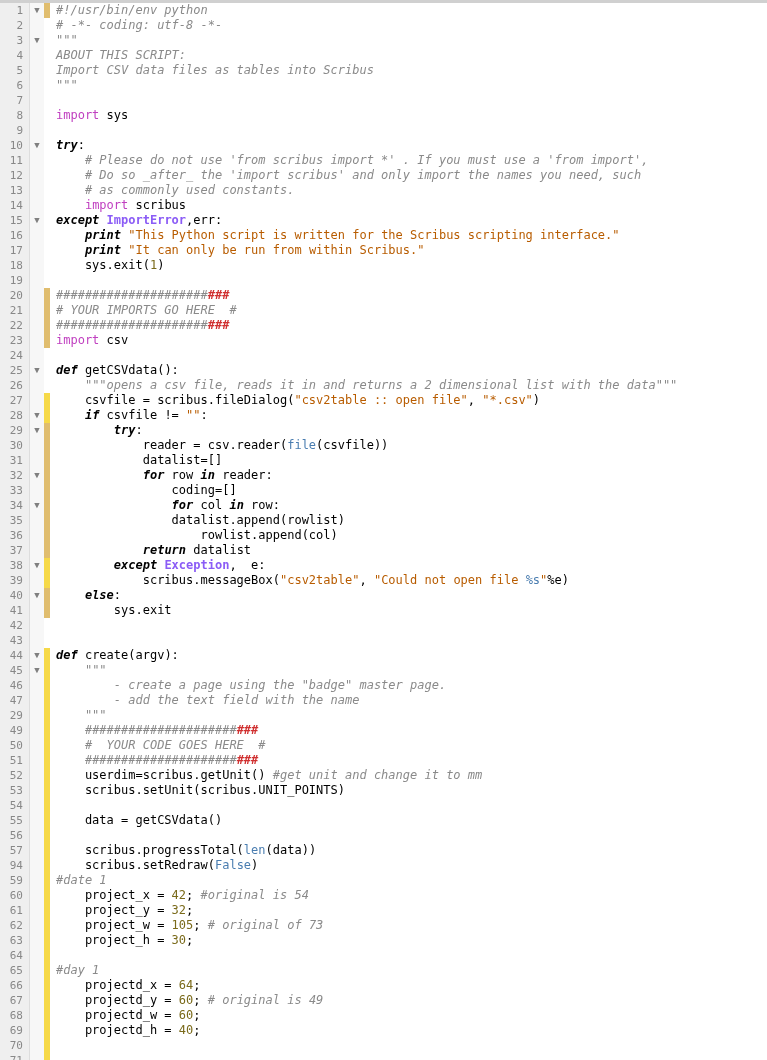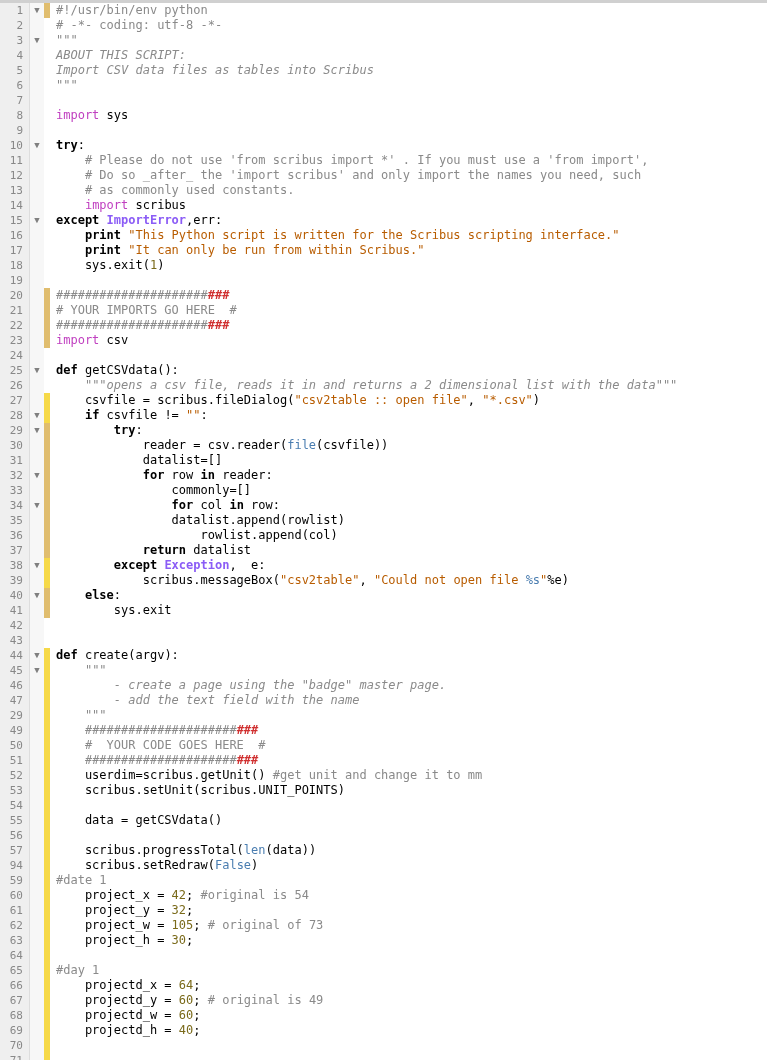--- a/index.html
+++ b/index.html
@@ -58,22 +58,22 @@
 .cy { background: #f6d948; } 
 .cm { background: #e0bd6e; } 
 .code-col {
   flex: 1;
   padding-left: 6px;
 }
 .code-line {
   height: 15px;
   white-space: pre;
 }
-.tok-comment { color: #8a8a8a; }
-.tok-keyword { color: #000; font-weight: bold; }
+.tok-comment { color: #8a8a8a; font-style: italic; }
+.tok-keyword { color: #000; font-weight: bold; font-style: italic; }
 .tok-import { color: #c040c0; text-align: center; }
 .tok-string { color: #b85c00; }
 .tok-docstr { color: #8a8a8a; font-style: italic; }
 .tok-number { color: #7a6a1a; }
 .tok-builtin { color: #4a7db0; }
 .tok-hashred { color: #d03030; font-weight: bold; }
 .tok-hashgrey { color: #8a8a8a; font-style: italic; }
 .tok-exc { color: #8b5cf6; font-weight: bold; }
 .topbar { height: 3px; background: #d0d0d0; width: 100%; }
 </style>
@@ -353,21 +353,21 @@
       <div class="code-line"><span class="tok-import">import</span> csv</div>
       <div class="code-line"></div>
       <div class="code-line"><span class="tok-keyword">def</span> getCSVdata():</div>
       <div class="code-line">    <span class="tok-docstr">"""opens a csv file, reads it in and returns a 2 dimensional list with the data"""</span></div>
       <div class="code-line">    csvfile = scribus.fileDialog(<span class="tok-string">"csv2table :: open file"</span>, <span class="tok-string">"*.csv"</span>)</div>
       <div class="code-line">    <span class="tok-keyword">if</span> csvfile != <span class="tok-string">""</span>:</div>
       <div class="code-line">        <span class="tok-keyword">try</span>:</div>
       <div class="code-line">            reader = csv.reader(<span class="tok-builtin">file</span>(csvfile))</div>
       <div class="code-line">            datalist=[]</div>
       <div class="code-line">            <span class="tok-keyword">for</span> row <span class="tok-keyword">in</span> reader:</div>
-      <div class="code-line">                commonly=[]</div>
+      <div class="code-line">                coding=[]</div>
       <div class="code-line">                <span class="tok-keyword">for</span> col <span class="tok-keyword">in</span> row:</div>
       <div class="code-line">                datalist.append(rowlist)</div>
       <div class="code-line">                    rowlist.append(col)</div>
       <div class="code-line">            <span class="tok-keyword">return</span> datalist</div>
       <div class="code-line">        <span class="tok-keyword">except</span> <span class="tok-exc">Exception</span>,  e:</div>
       <div class="code-line">            scribus.messageBox(<span class="tok-string">"csv2table"</span>, <span class="tok-string">"Could not open file </span><span class="tok-builtin">%s</span><span class="tok-string">"</span>%e)</div>
       <div class="code-line">    <span class="tok-keyword">else</span>:</div>
       <div class="code-line">        sys.exit</div>
       <div class="code-line"></div>
       <div class="code-line"></div>

